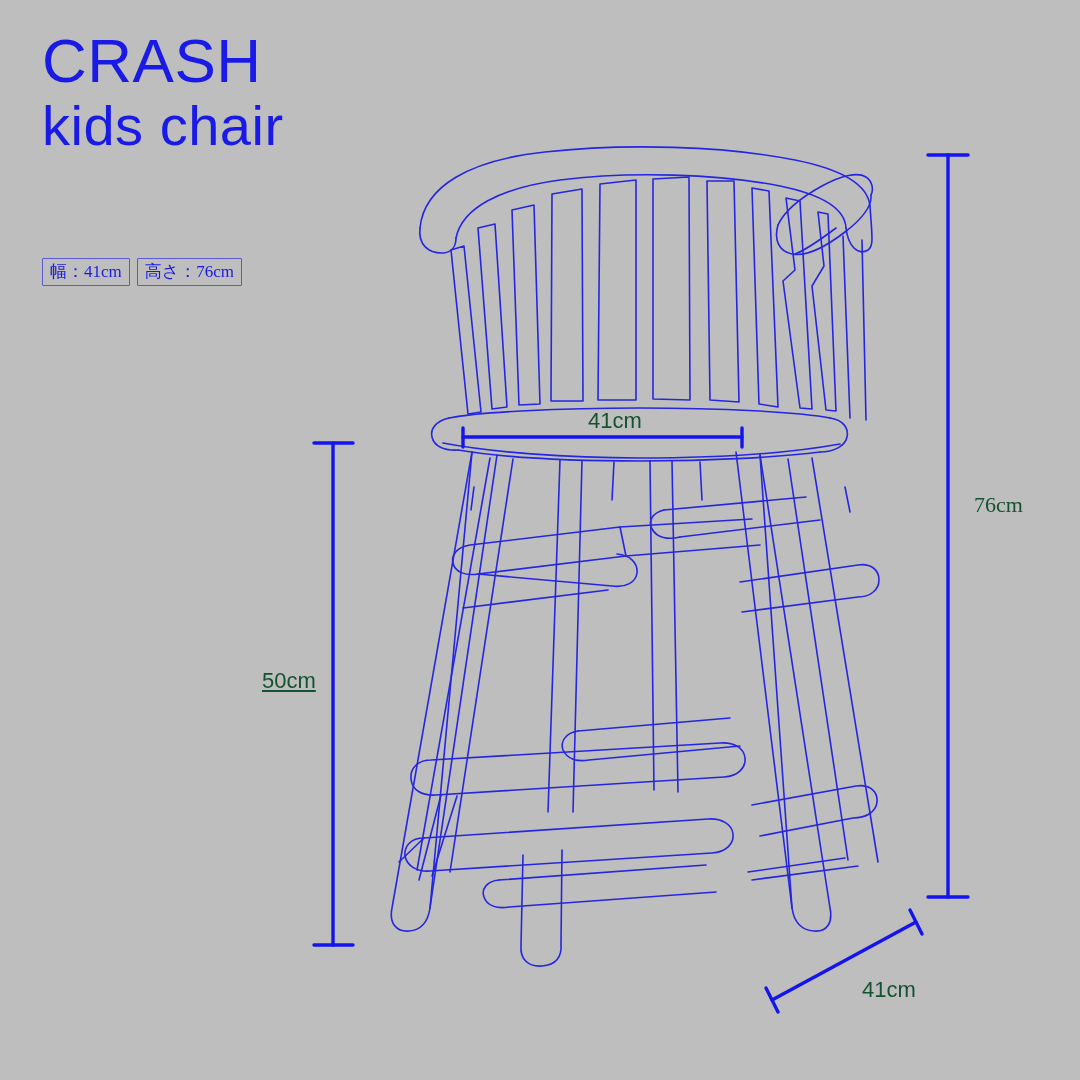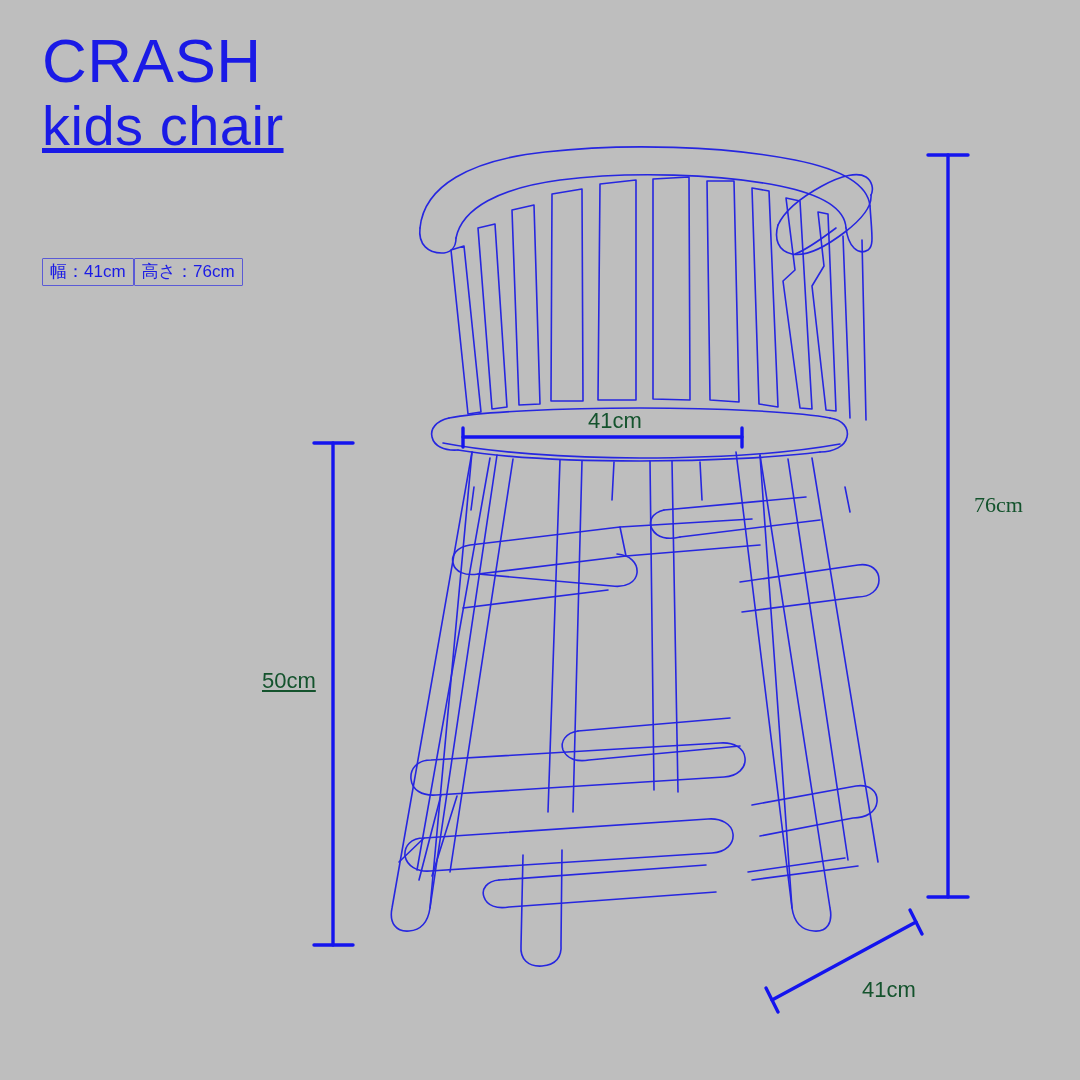--- a/index.html
+++ b/index.html
@@ -28,21 +28,20 @@
     color: #1a1ae6;
     font-size: 62px;
     line-height: 66px;
     letter-spacing: 0.5px;
     font-weight: 400;
     white-space: nowrap;
   }
   .title-line.sub {
     font-size: 56px;
     line-height: 64px;
-    text-decoration: underline;
   }
   
   #spec-tags {
     position: absolute;
     left: 42px;
     top: 258px;
     width: 430px;
     display: flex;
     flex-wrap: wrap;
     gap: 6px 7px;
@@ -52,21 +51,23 @@
     color: #1a1ae6;
     font-size: 17px;
     line-height: 19px;
     padding: 3px 7px 4px 7px;
     background: transparent;
     white-space: nowrap;
     border-radius: 1px;
   }
   .spec-row {
     display: flex;
+    gap: 7px;
     width: 100%;
+    font-family: Liberation Serif, serif;
   }
   
   #drawing {
     position: absolute;
     left: 0;
     top: 0;
     width: 1080px;
     height: 1080px;
   }
   .dim-label {

